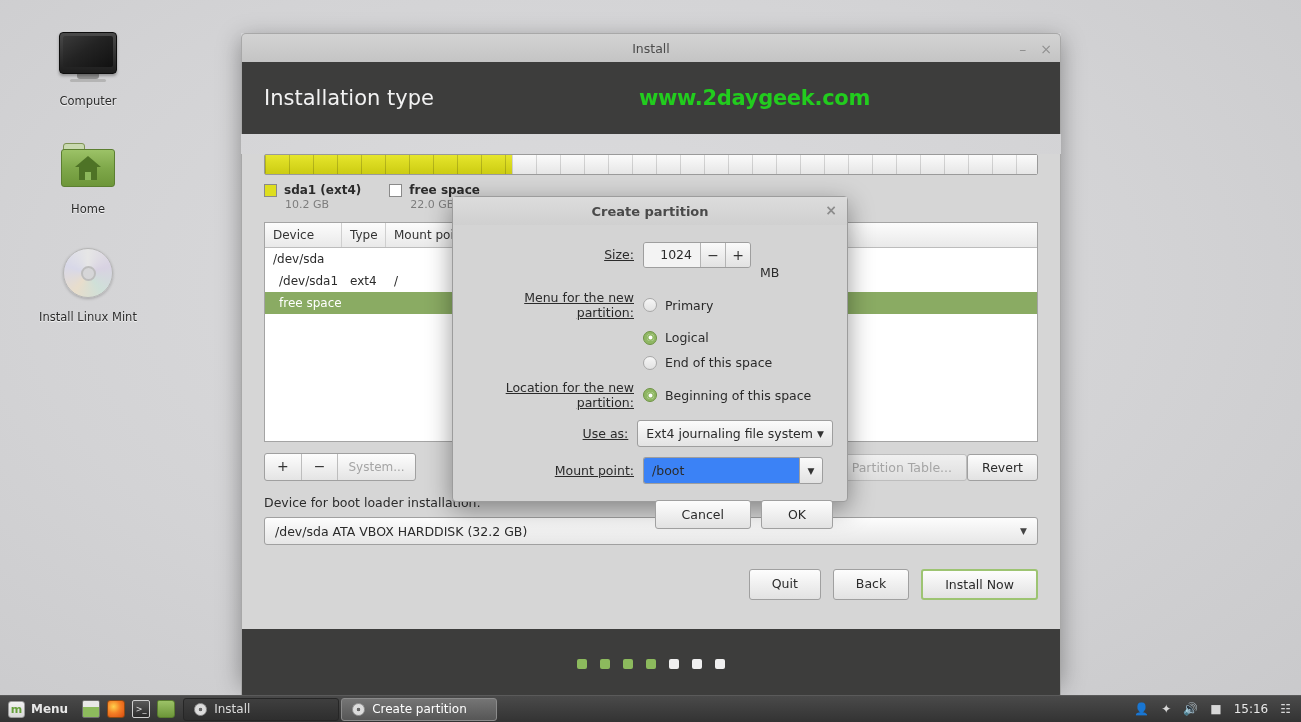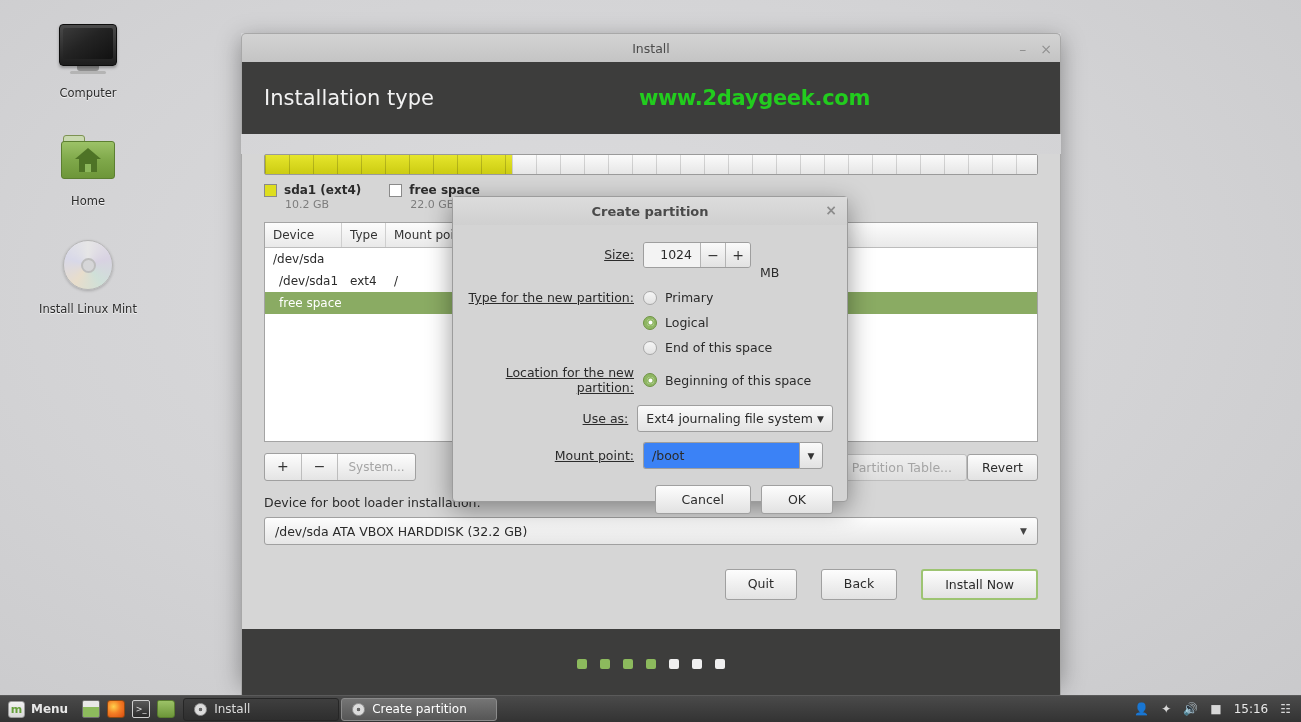--- a/index.html
+++ b/index.html
@@ -8,21 +8,21 @@
     overflow: hidden;
     font-family: "DejaVu Sans", "Liberation Sans", sans-serif;
   }
   body {
     background: radial-gradient(ellipse at 45% 40%, #dcdcde 0%, #d3d3d5 55%, #c9c9cb 100%);
     position: relative;
   }
 
   
   .desktop-icons {
-    position: absolute; left: 0; top: 10px; width: 176px;
+    position: absolute; left: 0; top: 18px; width: 176px;
   }
   .desk-icon {
     width: 176px; text-align: center; margin-bottom: 18px;
     padding-top: 8px; cursor: default;
   }
   .desk-icon .glyph {
     height: 62px; display: flex; align-items: center; justify-content: center;
   }
   .desk-icon .caption {
     font-size: 11.5px; color: #2b2b2b; margin-top: 6px;
@@ -181,21 +181,21 @@
   .btn.disabled { color: #a5a5a5; background: linear-gradient(#f0f0f0,#dedede); border-color: #bdbdbd; }
   .btn.primary { border: 2px solid #9dc472; }
   .boot-label { font-size: 12.5px; color: #2b2b2b; margin-top: 14px; }
   .combo {
     margin-top: 7px; height: 28px; background: linear-gradient(#fdfdfd,#e6e6e6);
     border: 1px solid #a0a0a0; border-radius: 3px;
     display: flex; align-items: center; padding: 0 10px; font-size: 12.5px; color: #2b2b2b;
   }
   .combo .arrow { margin-left: auto; font-size: 9px; color: #444; }
   .nav-row { display: flex; justify-content: flex-end; gap: 12px; margin-top: 24px; }
-  .nav-row .btn { padding: 6px 22px; margin-left: 12px; }
+  .nav-row .btn { padding: 6px 22px; }
 
   
   .dialog {
     position: absolute; left: 452px; top: 196px; width: 396px; height: 306px;
     background: #d4d4d4; border: 1px solid #9c9c9c; border-radius: 4px;
     box-shadow: 0 7px 26px rgba(0,0,0,0.4);
   }
   .dlg-title {
     height: 28px; display: flex; align-items: center; justify-content: center;
     font-size: 13px; font-weight: bold; color: #4a4a4a; position: relative;
@@ -464,21 +464,21 @@
       <div class="flabel">Size:</div>
       <div class="spin">
         <div class="spin-val">1024</div>
         <div class="spin-b">−</div>
         <div class="spin-b">+</div>
       </div>
       <div class="unit">MB</div>
     </div>
 
     <div class="frow">
-      <div class="flabel">Type for the new partition:</div>
+      <div class="flabel">Menu for the new partition:</div>
       <div class="radio-row">
         <span class="radio"></span>
         <span>Primary</span>
       </div>
     </div>
 
     <div class="frow">
       <div class="flabel"></div>
       <div class="radio-row">
         <span class="radio on"></span>

